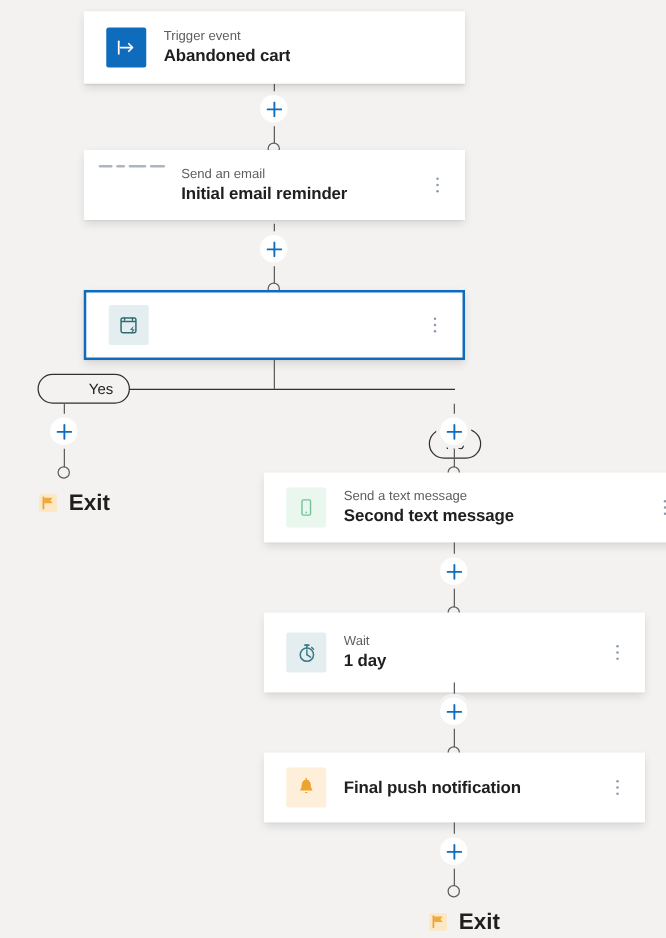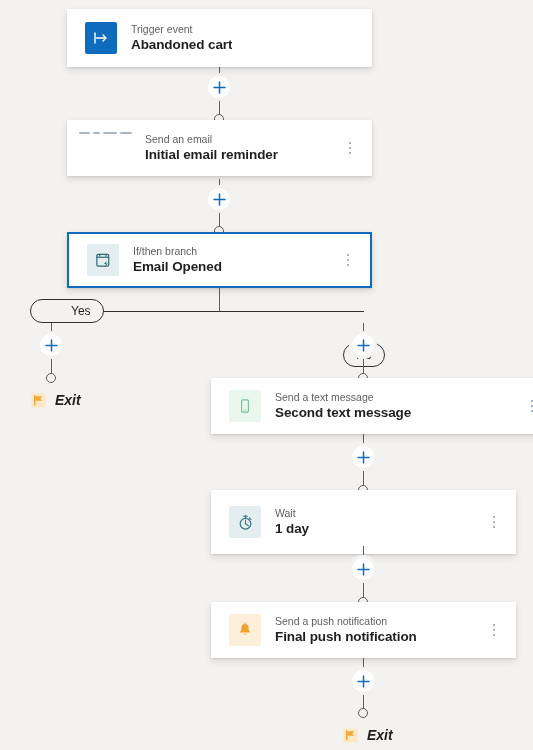--- a/index.html
+++ b/index.html
@@ -160,24 +160,23 @@
   }
 
   
   .exit {
     position: absolute;
     display: flex;
     align-items: center;
     gap: 9px;
   }
   .exit-label {
-    font-size: 14px;
+    font-size: 18px;
     font-weight: bold;
     color: #201f1e;
-    font-style: italic;
   }
 </style>
 </head>
 <body>
 
 <div id="canvas">
 
   <div class="vline" style="left:219px; top:67px; height:70px;"></div>
   <div class="plus-btn" style="left:208px; top:76px;">
     <svg width="13" height="13" viewBox="0 0 13 13" aria-hidden="true">
@@ -229,24 +228,20 @@
 
   <div class="card selected" style="left:67px; top:232px; width:305px; height:56px;">
     <div class="card-icon" style="background:#e4eef0;">
       <svg width="19" height="19" viewBox="0 0 20 20" aria-hidden="true">
         <rect x="3" y="3.5" width="12.5" height="12.5" rx="1.4" fill="none" stroke="#2f6b73" stroke-width="1.25"></rect>
         <path d="M3 6.6h12.5" stroke="#2f6b73" stroke-width="1.25"></path>
         <path d="M6 3.5v2" stroke="#2f6b73" stroke-width="1.1" stroke-linecap="round"></path>
         <path d="M12.6 3.5v2" stroke="#2f6b73" stroke-width="1.1" stroke-linecap="round"></path>
         <path d="M13.6 10.2l-3.1 3.5h2.1l-1.2 3.2 3.2-3.7h-2.1z" fill="#2f6b73"></path>
       </svg>
-    </div>
-    <div class="card-text">
-      <div class="card-sub">If/then branch</div>
-      <div class="card-title">Email Opened</div>
     </div>
     <div class="kebab">
       <i></i>
         <i></i>
         <i></i>
     </div>
   </div>
 
   <div class="vline" style="left:219px; top:288px; height:23px;"></div>
   <div class="hline" style="left:51px; top:311px; width:313px;"></div>
@@ -341,21 +336,20 @@
 
   <div class="card" style="left:211px; top:602px; width:305px; height:56px;">
     <div class="card-icon" style="background:#fdefd9;">
       <svg width="18" height="18" viewBox="0 0 20 20" aria-hidden="true">
         <path d="M10 3.2c-2.5 0-4 1.9-4 4.2 0 3-1 3.8-1.4 4.5-.2.4.1.8.5.8h9.8c.4 0 .7-.4.5-.8-.4-.7-1.4-1.5-1.4-4.5 0-2.3-1.5-4.2-4-4.2z" fill="#eda32e"></path>
         <path d="M10 2.1v1.3" stroke="#eda32e" stroke-width="1.3" stroke-linecap="round"></path>
         <path d="M8.6 14.1a1.5 1.5 0 0 0 2.8 0z" fill="#eda32e"></path>
       </svg>
     </div>
     <div class="card-text">
-      <div class="card-sub">Send a push notification</div>
       <div class="card-title">Final push notification</div>
     </div>
     <div class="kebab">
       <i></i>
         <i></i>
         <i></i>
     </div>
   </div>
 
   <div class="vline" style="left:363px; top:658px; height:55px;"></div>

